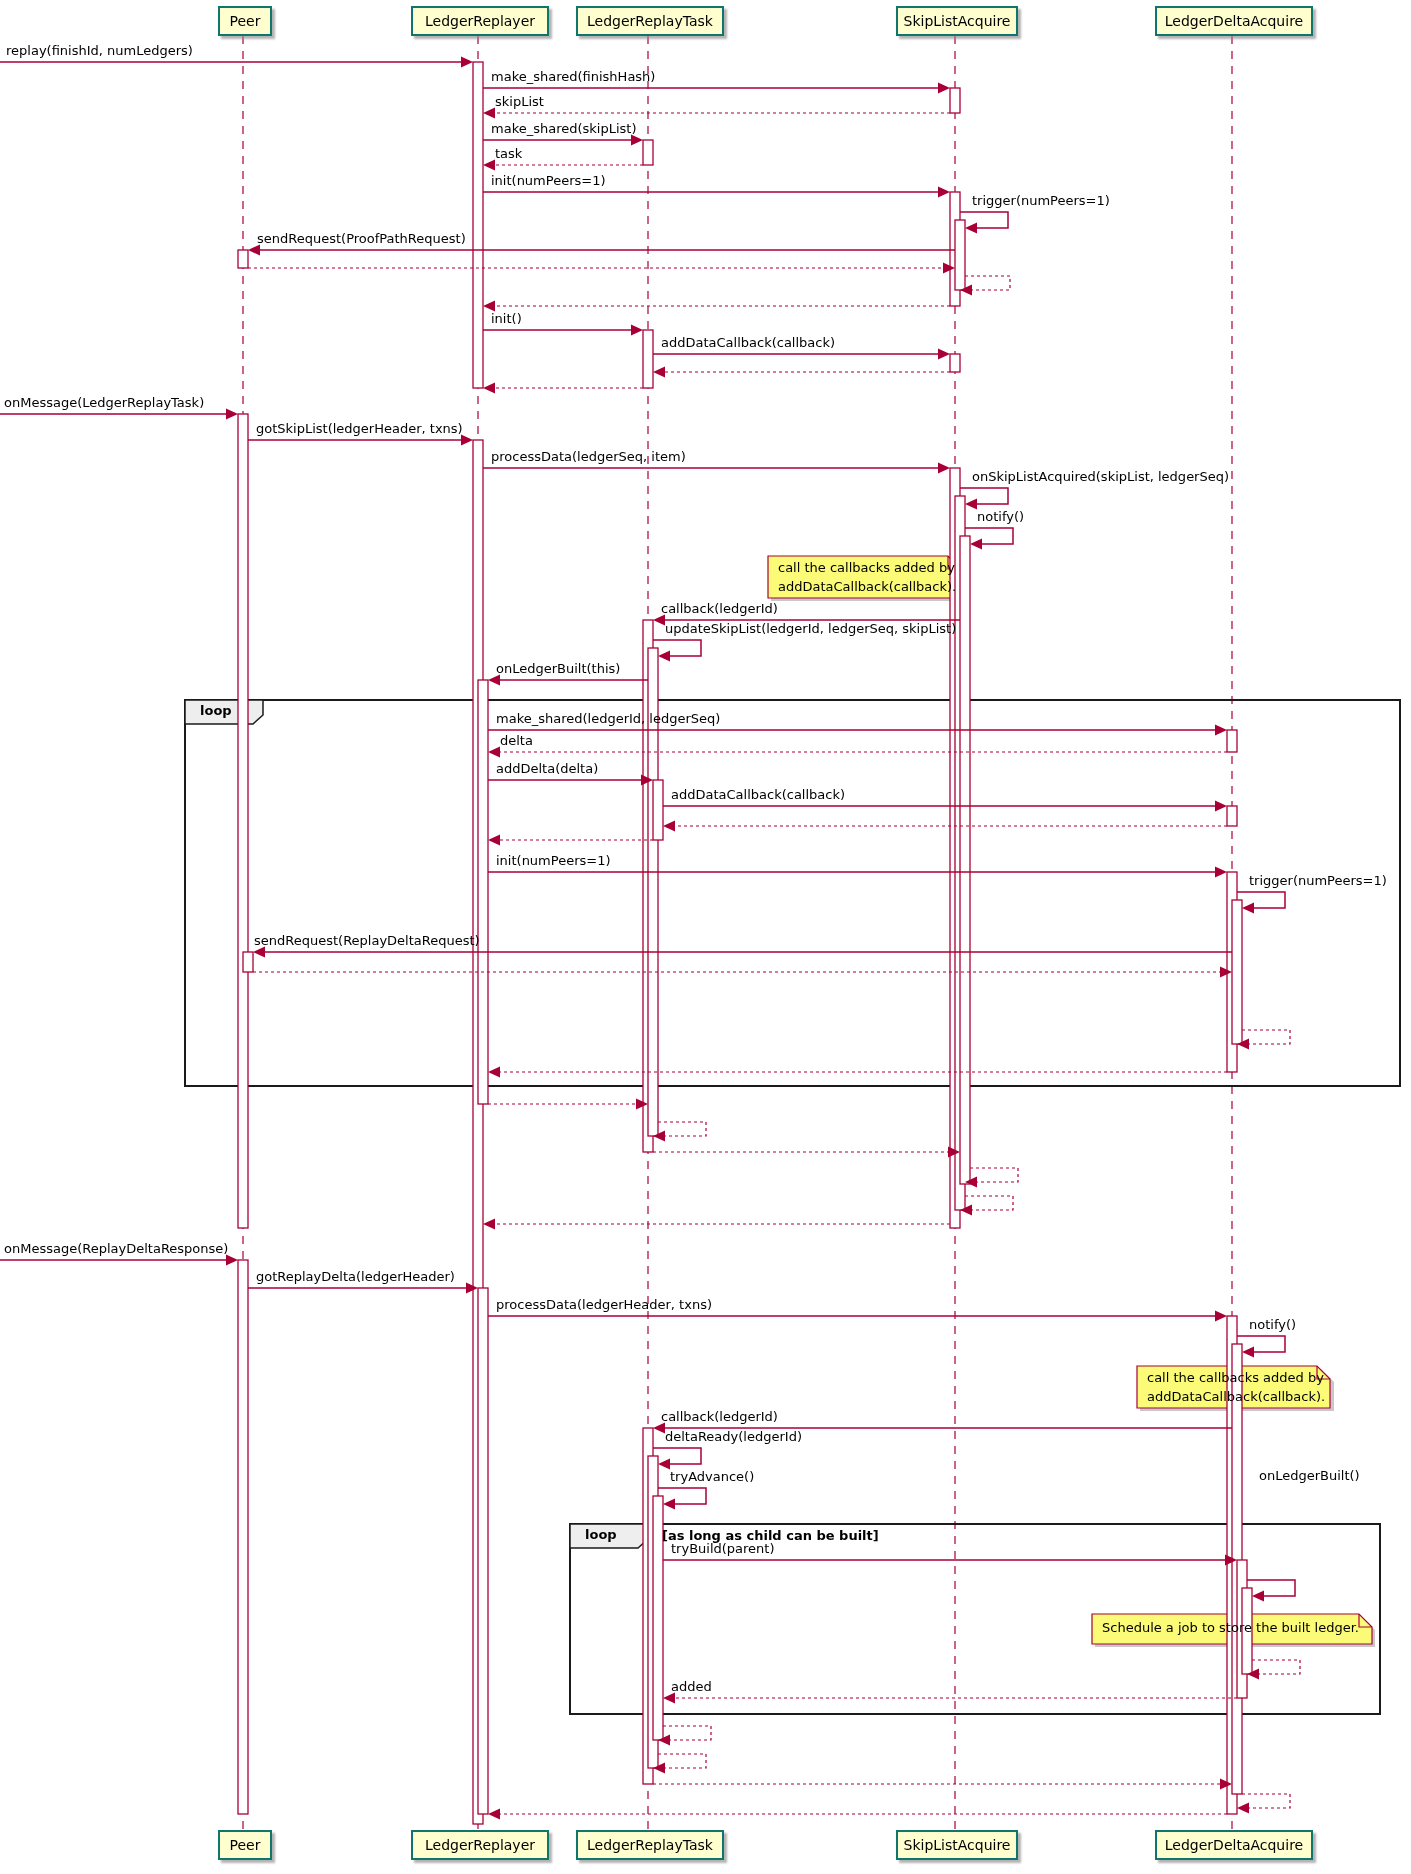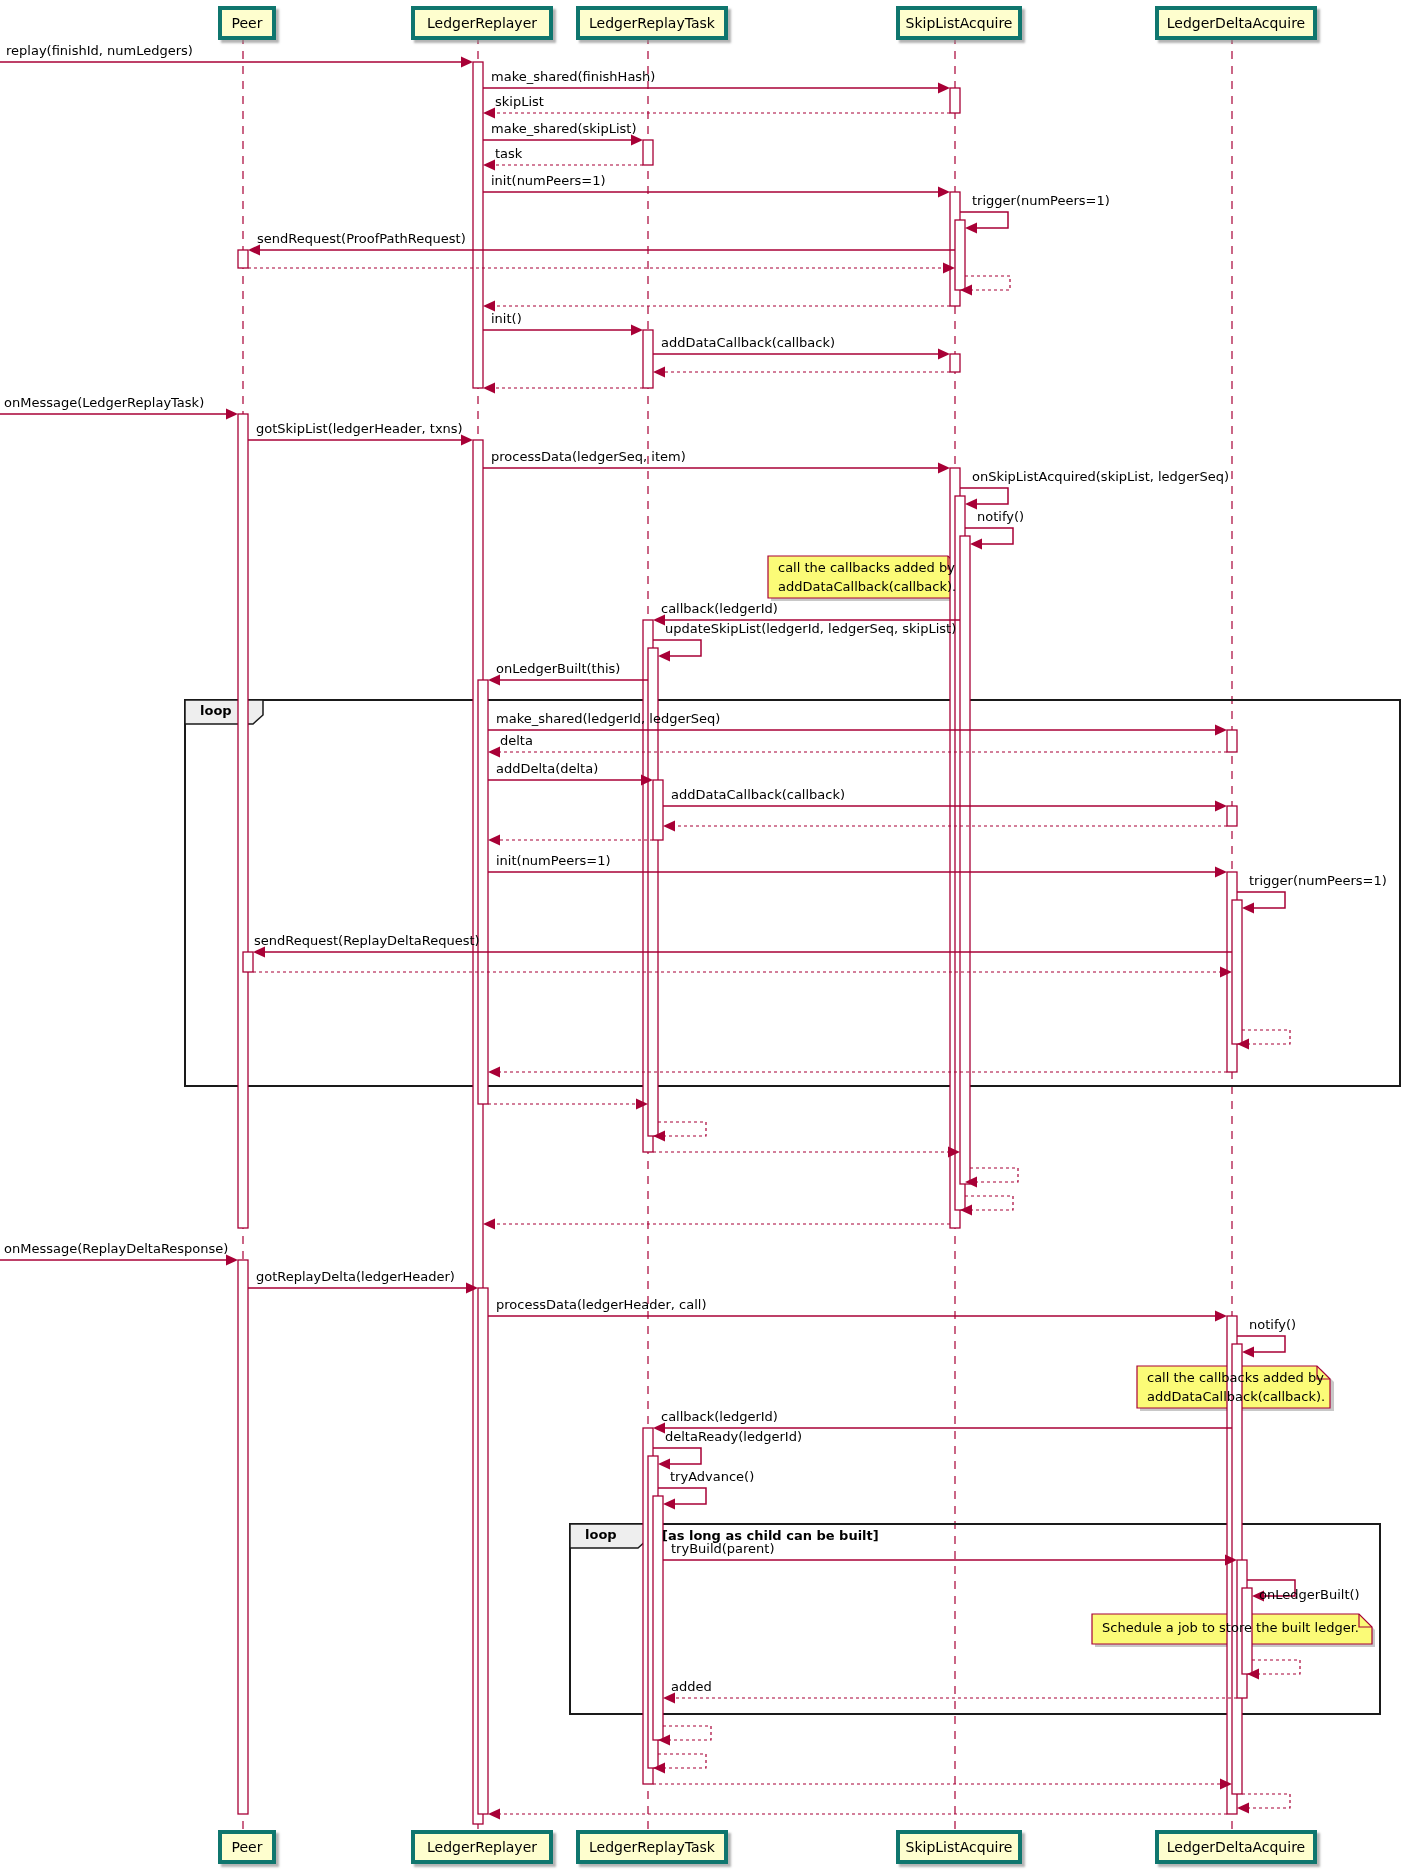--- a/index.html
+++ b/index.html
@@ -8,21 +8,21 @@
   #geom{position:absolute;left:0;top:0;}
   .ms{stroke:#A80036;stroke-width:1.5;fill:none;}
   .mr{stroke:#A80036;stroke-width:1.2;fill:none;stroke-dasharray:3,3;}
   .ah{fill:#A80036;stroke:none;}
   .act{fill:#ffffff;stroke:#A80036;stroke-width:1.3;}
   .ll{stroke:#A80036;stroke-width:1.2;stroke-dasharray:8,7;fill:none;}
   .frame{fill:none;stroke:#1a1a1a;stroke-width:2;}
   .tab{fill:#eeeeee;stroke:#1a1a1a;stroke-width:1.5;}
   .note{fill:#FBFB77;stroke:#A80036;stroke-width:1.2;}
   .noteshadow{fill:#9a9a9a;opacity:.55;}
-  .pbox{position:absolute;height:26px;background:#FEFECE;border:4px solid #0f766e;
+  .pbox{position:absolute;height:26px;background:#FEFECE;border:2px solid #0f766e;
         box-shadow:3px 3px 2px rgba(140,140,140,.65);display:flex;align-items:center;
         justify-content:center;font-size:14px;color:#000;}
   .lbl{position:absolute;font-size:13px;color:#000000;white-space:nowrap;line-height:16px;}
   .lblb{position:absolute;font-size:13px;font-weight:bold;color:#000;white-space:nowrap;line-height:16px;}
   .notetext{position:absolute;font-size:13px;color:#000;white-space:nowrap;line-height:20px;}
 </style>
 </head>
 <body>
 
 <div id="canvas">
@@ -354,27 +354,27 @@
 <div class="lbl" style="left:496px;top:661px">onLedgerBuilt(this)</div>
 <div class="lbl" style="left:496px;top:711px">make_shared(ledgerId, ledgerSeq)</div>
 <div class="lbl" style="left:500px;top:733px">delta</div>
 <div class="lbl" style="left:496px;top:761px">addDelta(delta)</div>
 <div class="lbl" style="left:671px;top:787px">addDataCallback(callback)</div>
 <div class="lbl" style="left:496px;top:853px">init(numPeers=1)</div>
 <div class="lbl" style="left:1249px;top:873px">trigger(numPeers=1)</div>
 <div class="lbl" style="left:254px;top:933px">sendRequest(ReplayDeltaRequest)</div>
 <div class="lbl" style="left:4px;top:1241px">onMessage(ReplayDeltaResponse)</div>
 <div class="lbl" style="left:256px;top:1269px">gotReplayDelta(ledgerHeader)</div>
-<div class="lbl" style="left:496px;top:1297px">processData(ledgerHeader, call)</div>
+<div class="lbl" style="left:496px;top:1297px">processData(ledgerHeader, txns)</div>
 <div class="lbl" style="left:1249px;top:1317px">notify()</div>
 <div class="lbl" style="left:661px;top:1409px">callback(ledgerId)</div>
 <div class="lbl" style="left:665px;top:1429px">deltaReady(ledgerId)</div>
 <div class="lbl" style="left:670px;top:1469px">tryAdvance()</div>
 <div class="lbl" style="left:671px;top:1541px">tryBuild(parent)</div>
-<div class="lbl" style="left:1259px;top:1587px">onLedgerBuilt()</div>
+<div class="lbl" style="left:1259px;top:1468px">onLedgerBuilt()</div>
 <div class="lbl" style="left:671px;top:1679px">added</div>
 
 <div class="lblb" style="left:200px;top:703px">loop</div>
 <div class="lblb" style="left:585px;top:1527px">loop</div>
 <div class="lblb" style="left:662px;top:1528px">[as long as child can be built]</div>
 
 <div class="notetext" style="left:778px;top:558px">call the callbacks added by</div>
 <div class="notetext" style="left:778px;top:577px">addDataCallback(callback).</div>
 <div class="notetext" style="left:1147px;top:1368px">call the callbacks added by</div>
 <div class="notetext" style="left:1147px;top:1387px">addDataCallback(callback).</div>

